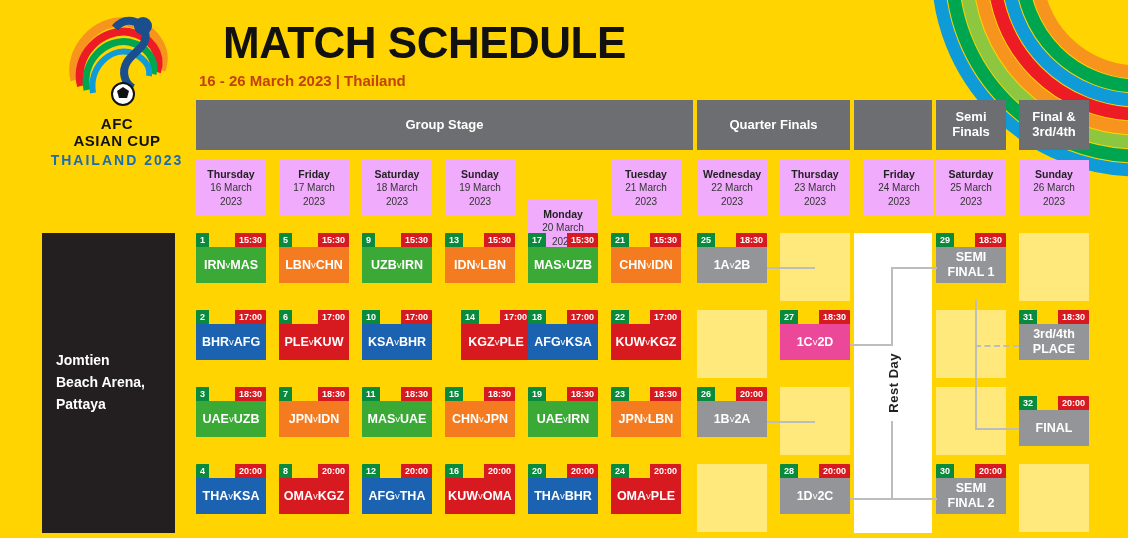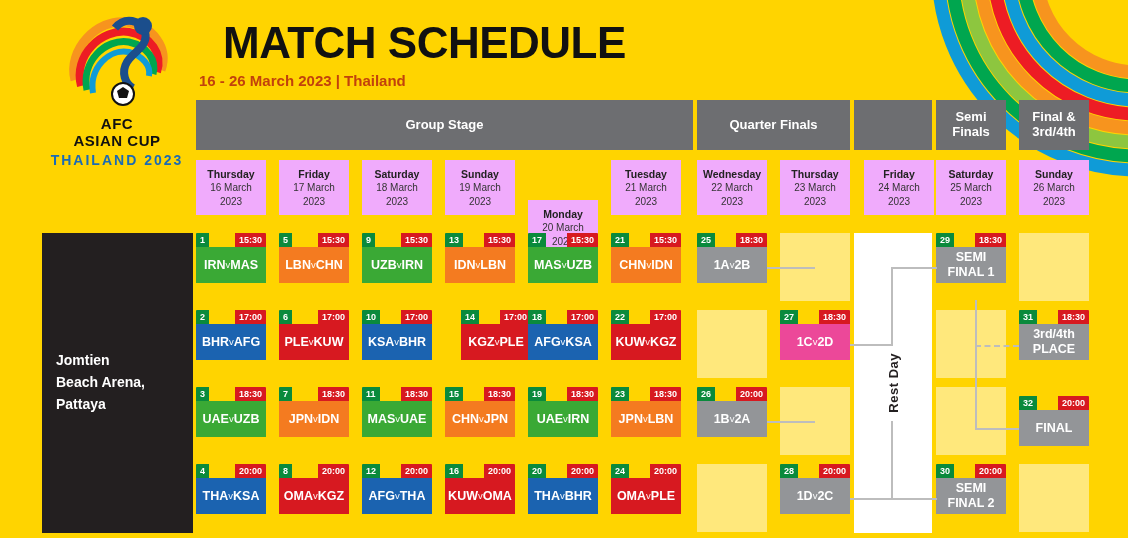--- a/index.html
+++ b/index.html
@@ -26,21 +26,21 @@
   .subtitle{position:absolute;left:199px;top:72px;font-size:15px;font-weight:bold;color:#c2410c;}
 
   
   .band{position:absolute;height:50px;background:#6D6E71;color:#fff;display:flex;align-items:center;justify-content:center;font-weight:bold;font-size:13px;text-align:center;line-height:1.15;}
 
   
   .day{position:absolute;width:70px;height:55px;background:#f0abfc;display:flex;flex-direction:column;align-items:center;justify-content:center;font-size:10px;color:#333;line-height:1.35;}
   .day .d1{font-weight:bold;font-size:10.5px;color:#222;}
 
   
-  .venue{position:absolute;left:42px;top:233px;width:151px;height:300px;background:#231F20;color:#fff;display:flex;align-items:center;padding-left:14px;box-sizing:border-box;font-weight:bold;font-size:14px;line-height:1.55;}
+  .venue{position:absolute;left:42px;top:233px;width:133px;height:300px;background:#231F20;color:#fff;display:flex;align-items:center;padding-left:14px;box-sizing:border-box;font-weight:bold;font-size:14px;line-height:1.55;}
 
   
   .card{position:absolute;width:70px;height:68px;border-radius:1px;overflow:hidden;}
   .card .top{height:14px;display:flex;align-items:center;justify-content:space-between;font-size:9px;font-weight:bold;color:#fff;}
   .card .top .num{background:#0a8a3c;padding:0 4px;height:14px;display:flex;align-items:center;}
   .card .top .tm{background:#D71920;padding:0 4px;height:14px;display:flex;align-items:center;}
   .card .body{height:36px;display:flex;flex-direction:row;align-items:center;justify-content:center;color:#fff;font-weight:bold;font-size:12.5px;line-height:1.18;text-align:center;}
   .card .body .v{font-weight:normal;font-size:9.5px;opacity:.95;}
 
   .empty{position:absolute;width:70px;height:68px;background:#FFE87C;}

